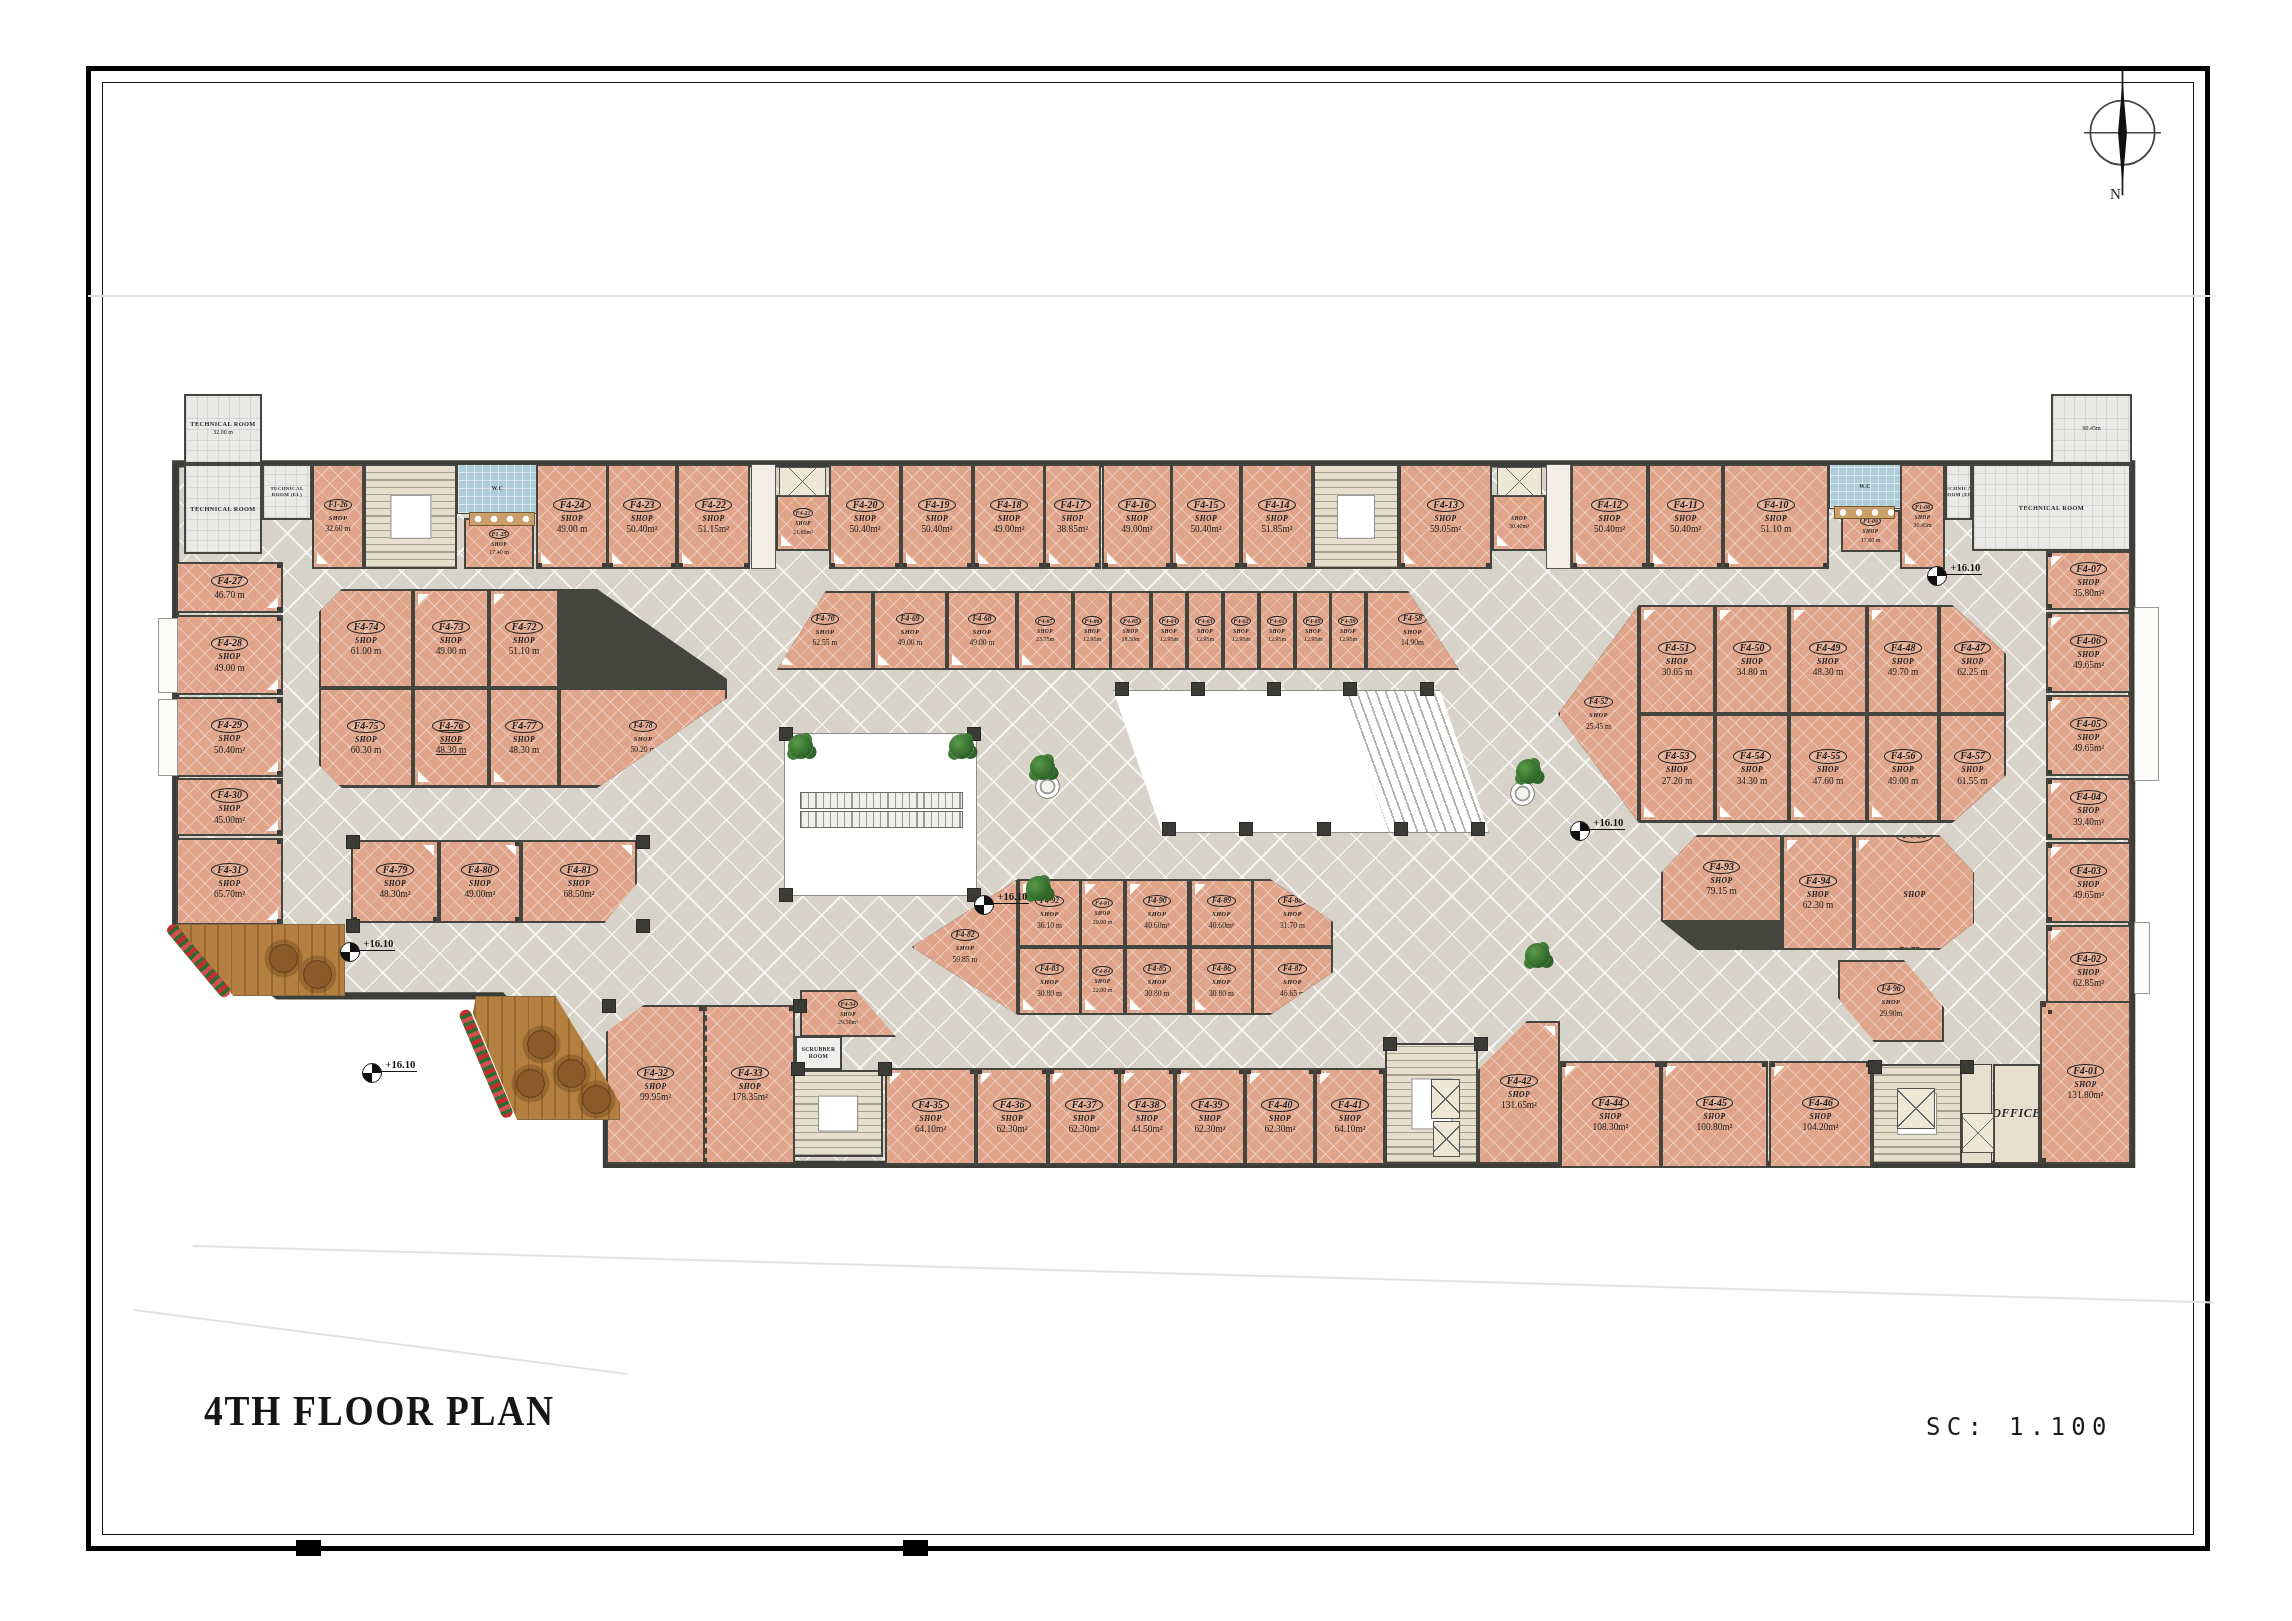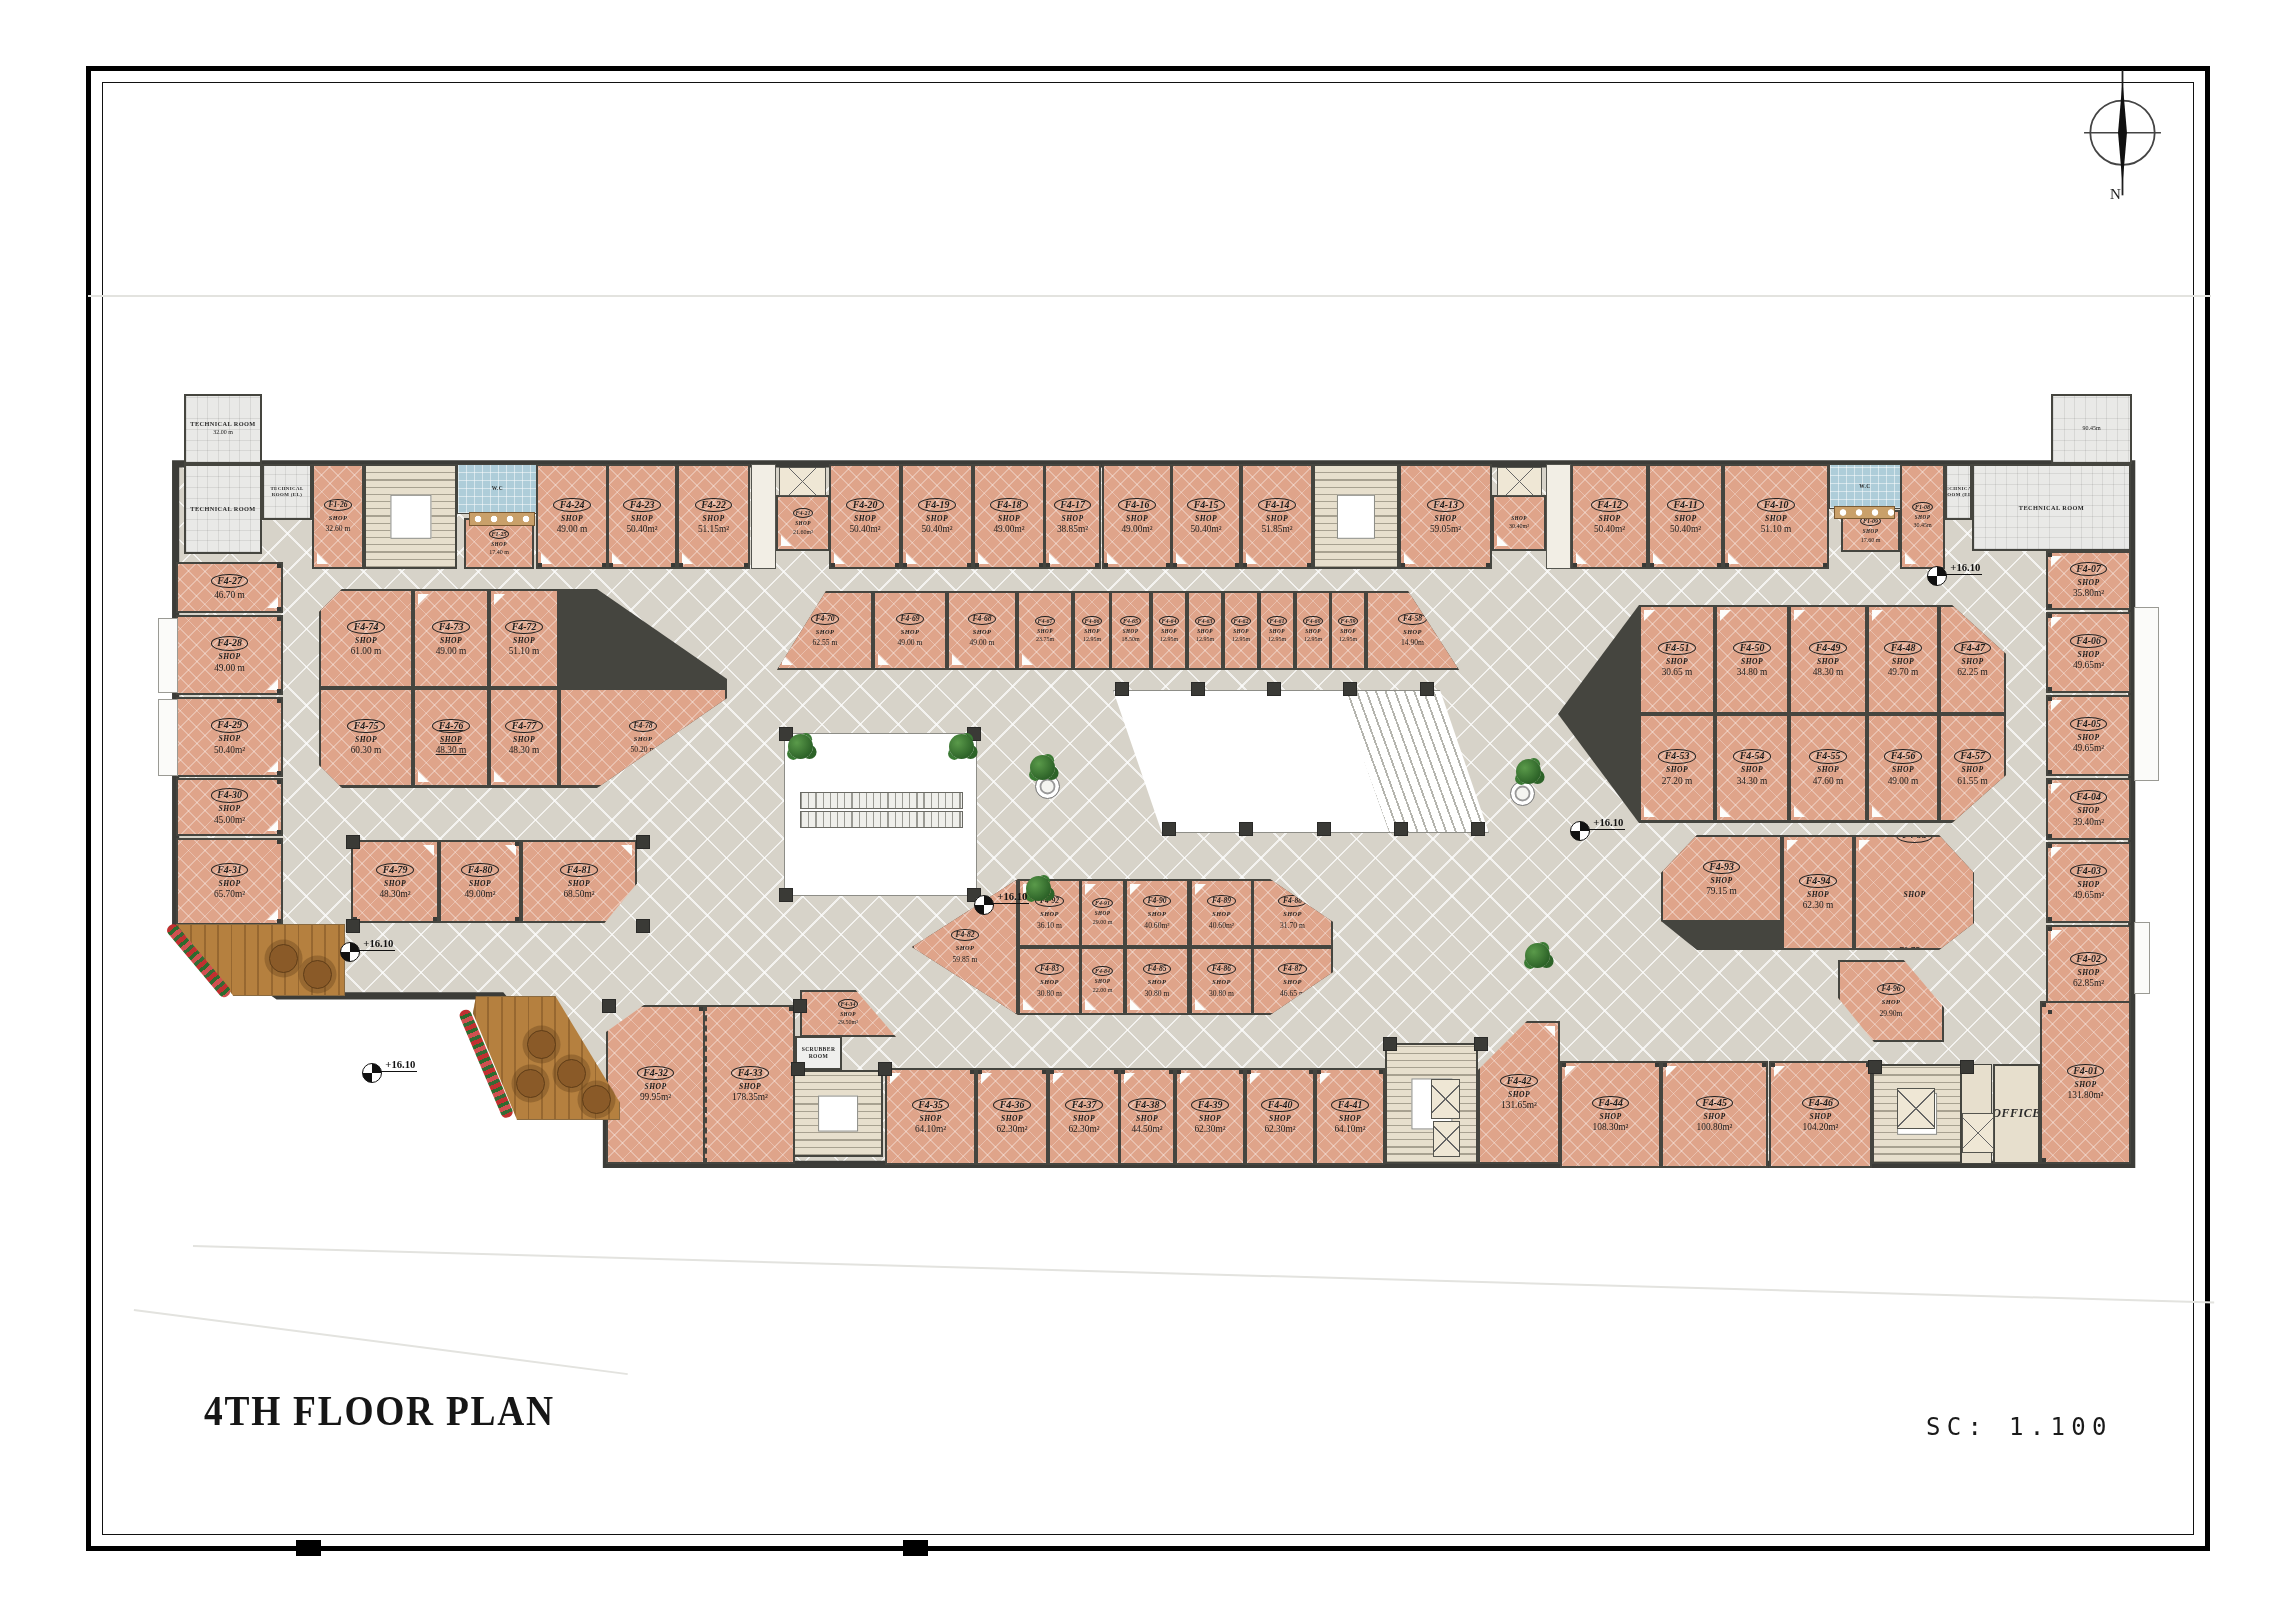--- a/index.html
+++ b/index.html
@@ -473,20 +473,25 @@
         <span class="sw">SHOP</span>
         <span class="ar">12.95m</span>
       </div>
       <div class="room shop sm" style="left: 589px; top: 0px; width: 93px; height: 79px;">
         <span class="tag">F4-58</span>
         <span class="sw">SHOP</span>
         <span class="ar">14.90m</span>
       </div>
     </div>
     <div class="island" style="left: 1558px; top: 605px; width: 448px; height: 218px; clip-path: polygon(81px 0px, 394px 0px, 448px 49px, 448px 170px, 394px 218px, 81px 218px, 0px 109px);">
+      <div class="room shop sm" style="left: 0px; top: 0px; width: 81px; height: 218px;">
+        <span class="tag">F4-52</span>
+        <span class="sw">SHOP</span>
+        <span class="ar">25.45 m</span>
+      </div>
       <div class="room shop" data-door="tl" style="left: 81px; top: 0px; width: 76px; height: 109px;">
         <span class="tag">F4-51</span>
         <span class="sw">SHOP</span>
         <span class="ar">30.65 m</span>
       </div>
       <div class="room shop" data-door="tl" style="left: 157px; top: 0px; width: 74px; height: 109px;">
         <span class="tag">F4-50</span>
         <span class="sw">SHOP</span>
         <span class="ar">34.80 m</span>
       </div>

